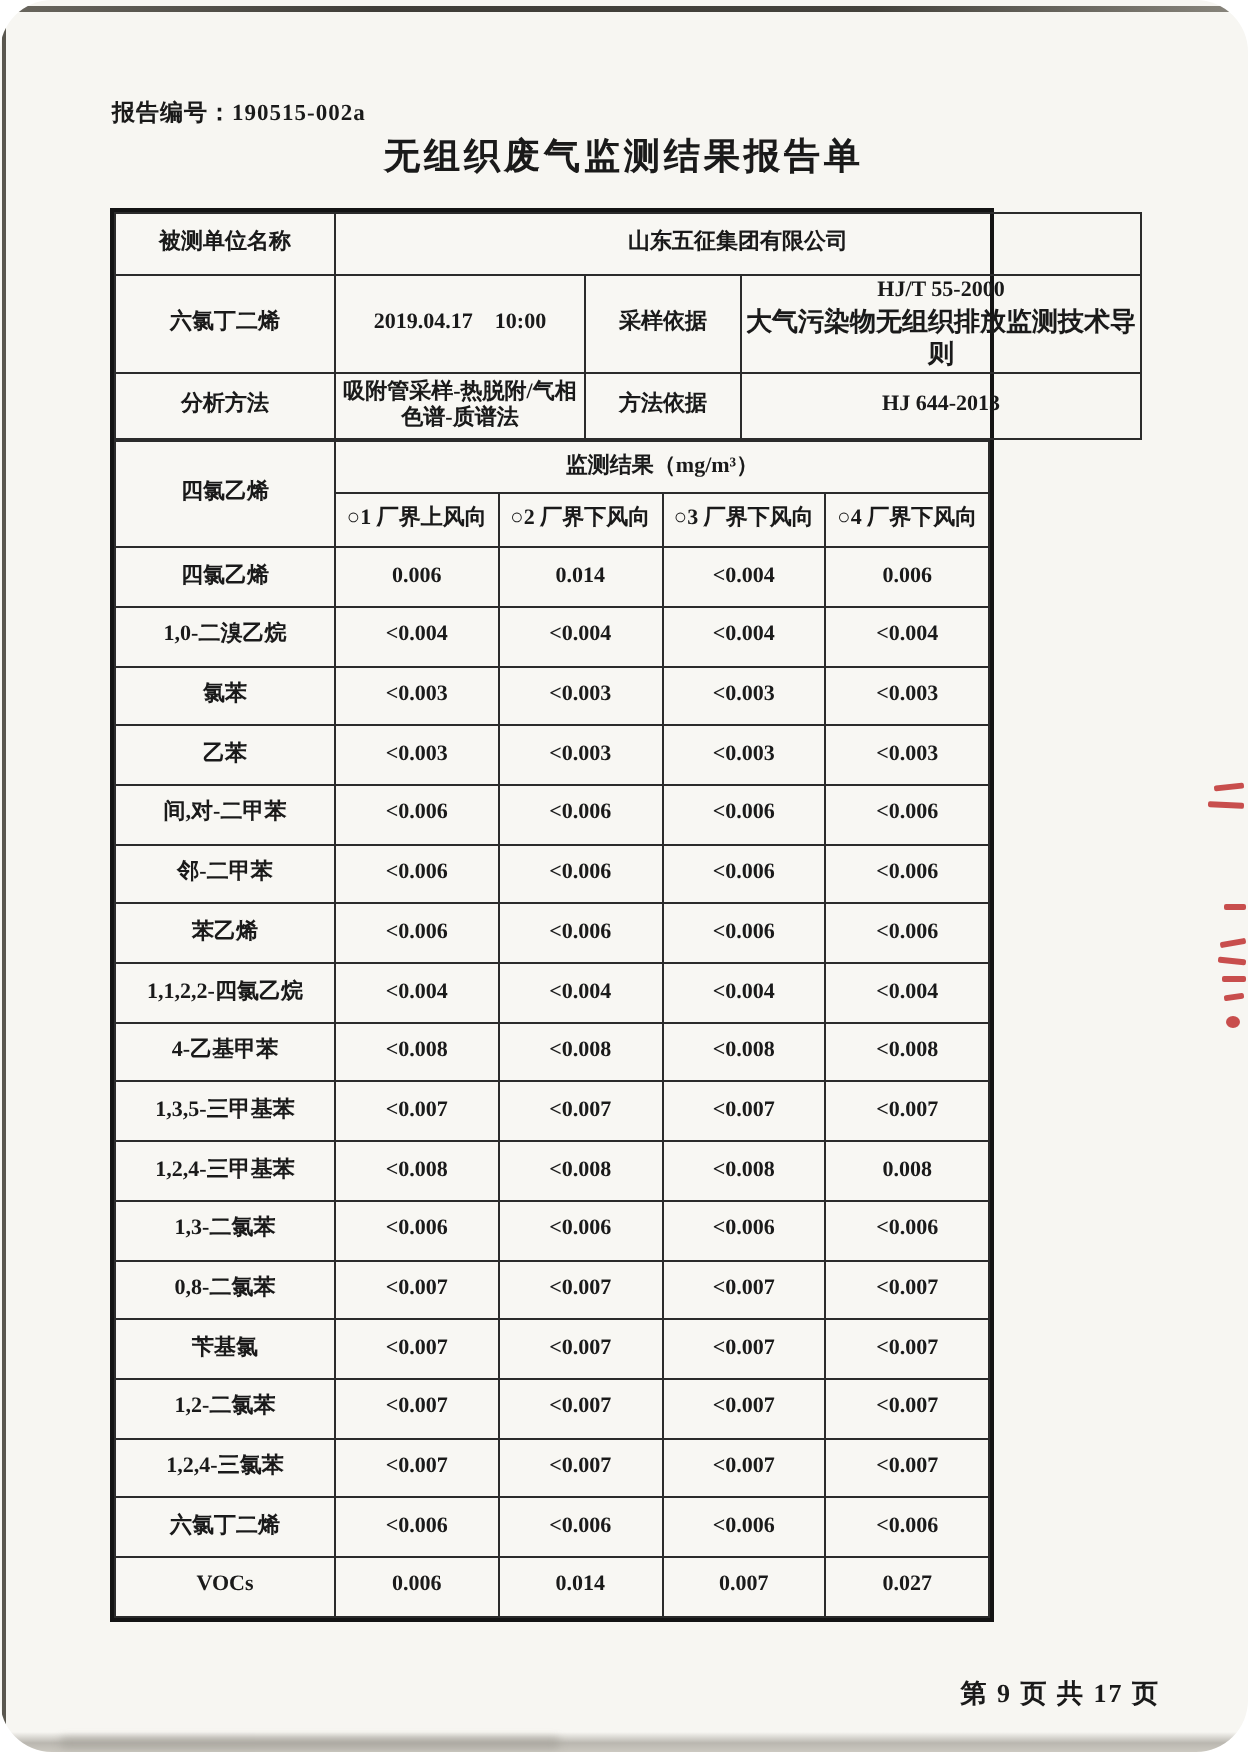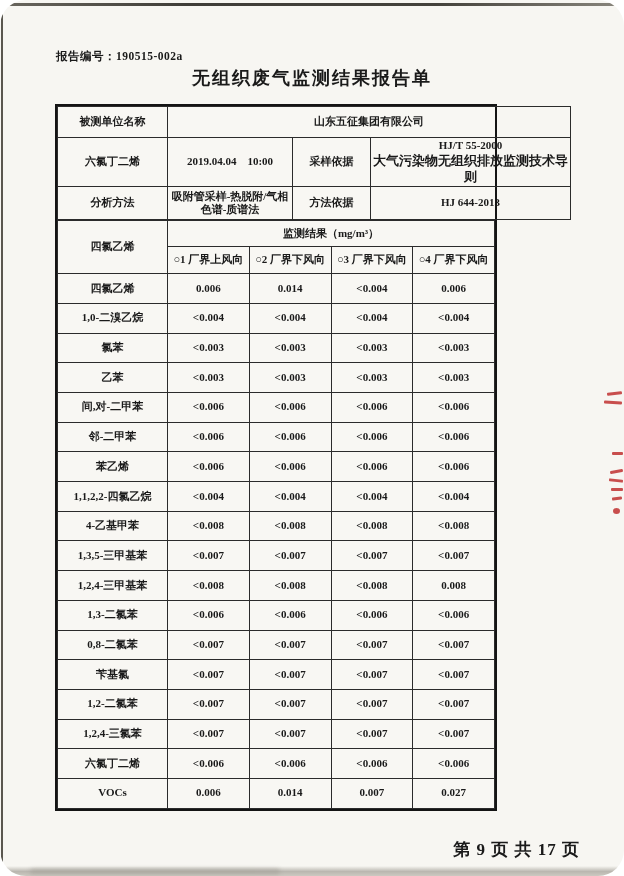--- a/index.html
+++ b/index.html
@@ -59,21 +59,21 @@
   .info tr.r12 { height: 31px; }
   .info tr.r3  { height: 32px; }
   .info tr.r4  { height: 33px; }
   .results tr.hdr1 { height: 26px; }
   .results tr.hdr2 { height: 27px; }
   .results tbody tr { height: 29.7px; }
   .basis2 { font-size: 13px; }
 
   .footer-page {
     position: absolute; top: 838px; right: 44px;
-    font-size: 17px; font-weight: 700; letter-spacing: 1px;
+    font-size: 13px; font-weight: 700; letter-spacing: 1px;
   }
 
   
   .red-mark { position: absolute; background: #c03030; opacity: .85; border-radius: 1px; }
   .rm1 { left: 607px; top: 392px; width: 15px; height: 3px; transform: rotate(-6deg); }
   .rm2 { left: 604px; top: 401px; width: 18px; height: 3px; transform: rotate(3deg); }
   .rm3 { left: 612px; top: 452px; width: 11px; height: 3px; }
   .rm4 { left: 610px; top: 470px; width: 13px; height: 3px; transform: rotate(-10deg); }
   .rm5 { left: 609px; top: 479px; width: 14px; height: 3px; transform: rotate(6deg); }
   .rm6 { left: 611px; top: 488px; width: 12px; height: 3px; }
@@ -105,21 +105,21 @@
           <col style="width:78px">
           <col style="width:200px">
       </colgroup>
       <tbody>
           <tr class="r12">
         <td>被测单位名称</td>
         <td colspan="3">山东五征集团有限公司</td>
       </tr>
       <tr class="r3">
         <td>六氯丁二烯</td>
-        <td>2019.04.04　10:00</td>
+        <td>2019.04.17　10:00</td>
         <td>采样依据</td>
         <td>
           <div>HJ/T 55-2000</div>
           <div class="basis2">大气污染物无组织排放监测技术导则</div>
         </td>
       </tr>
       <tr class="r4">
         <td>分析方法</td>
         <td>吸附管采样-热脱附/气相色谱-质谱法</td>
         <td>方法依据</td>

